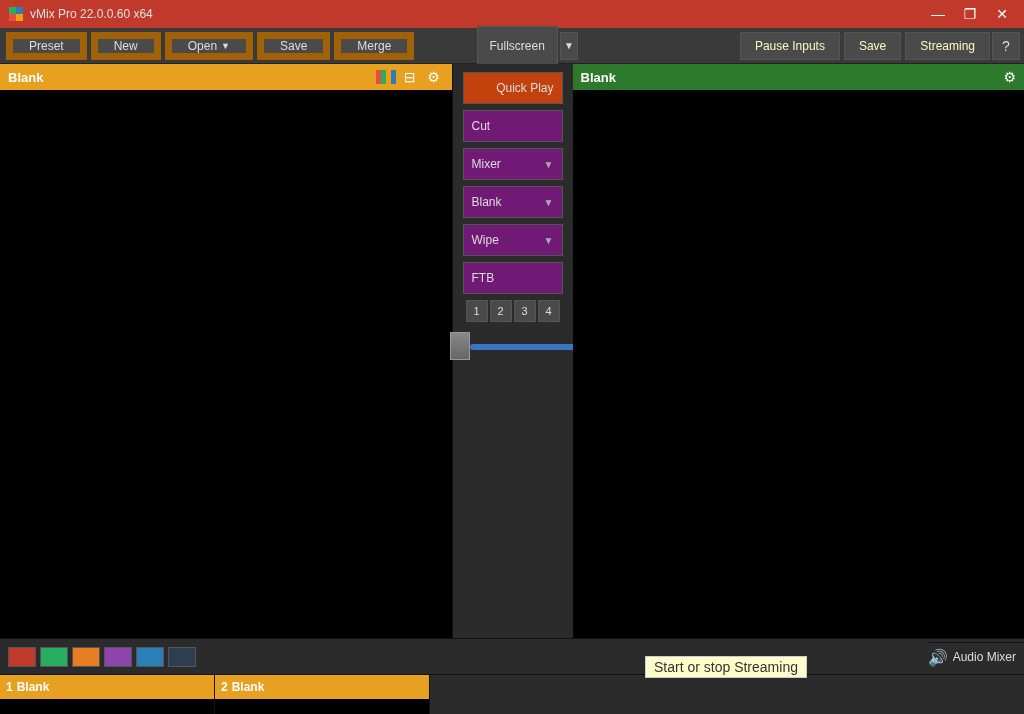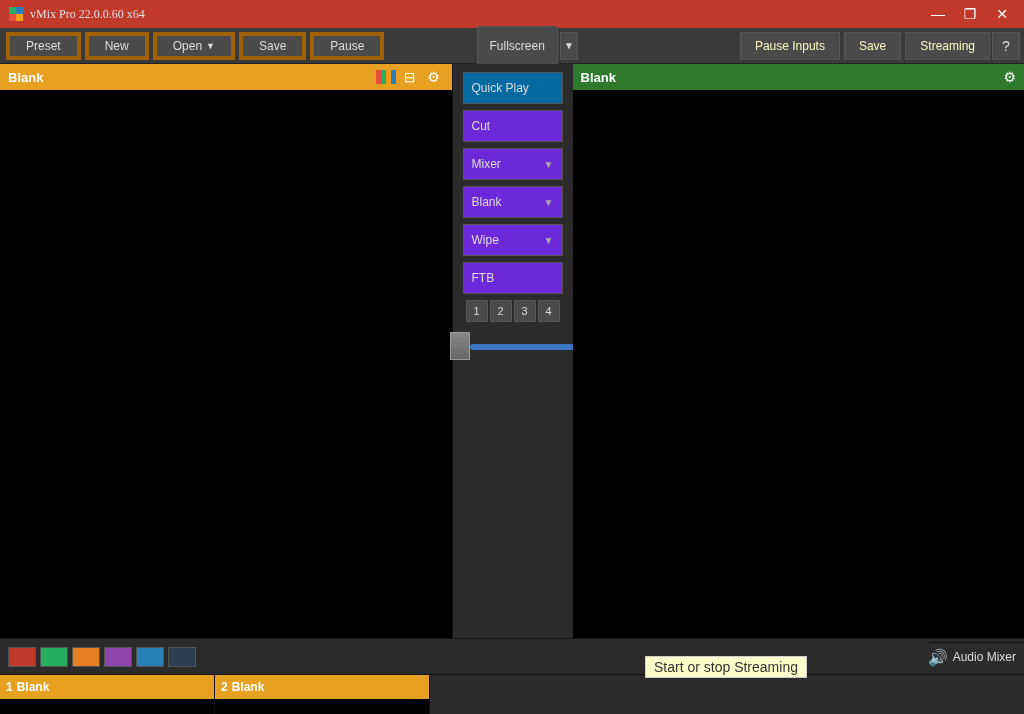--- a/index.html
+++ b/index.html
@@ -20,21 +20,20 @@
       height: 28px;
       display: flex;
       align-items: center;
       padding: 0 8px;
       justify-content: space-between;
     }
     #title-bar-left {
       display: flex;
       align-items: center;
       gap: 6px;
-      font-family: Liberation Serif, serif;
     }
     #title-bar-icon {
       width: 16px;
       height: 16px;
     }
     #title-bar-controls {
       display: flex;
       gap: 4px;
     }
     .title-btn {
@@ -53,21 +52,21 @@
     
     #toolbar {
       background: #3a3a3a;
       height: 36px;
       display: flex;
       align-items: center;
       border-bottom: 1px solid #222;
     }
     .toolbar-btn {
       background: #4a4a4a;
-      border: 4px solid #a16207;
+      border: 7px solid #a16207;
       color: #ddd;
       height: 28px;
       padding: 0 16px;
       cursor: pointer;
       font-size: 12px;
       display: flex;
       align-items: center;
       gap: 4px;
       margin: 0 2px;
     }
@@ -173,34 +172,35 @@
     #center-panel {
       width: 120px;
       background: #2b2b2b;
       display: flex;
       flex-direction: column;
       align-items: center;
       padding: 8px 4px;
       gap: 6px;
     }
     .center-btn {
-      background: #6d28d9;
+      background: #701a75;
       border: 1px solid #555;
       color: #ddd;
       width: 100px;
       height: 32px;
       cursor: pointer;
       font-size: 12px;
       display: flex;
       align-items: center;
       justify-content: space-between;
       padding: 0 8px;
     }
     .center-btn.quick-play {
-      background: #0369a1;
+      background: #c2410c;
+      justify-content: flex-end;
     }
     .center-btn-arrow {
       color: #aaa;
       font-size: 10px;
     }
     #number-row {
       display: flex;
       gap: 2px;
     }
     .num-btn {
@@ -371,21 +371,21 @@
 </div>
 
 <div id="toolbar">
   <button class="toolbar-btn preset">Preset</button>
   <button class="toolbar-btn">New</button>
   <button class="toolbar-btn">
     <span>Open</span>
     <span style="font-size:9px;">▼</span>
   </button>
   <button class="toolbar-btn">Save</button>
-  <button class="toolbar-btn">Pause</button>
+  <button class="toolbar-btn">Merge</button>
   <div id="toolbar-spacer"></div>
   <div id="fullscreen-area">
     <button id="fullscreen-btn">Fullscreen</button>
     <div id="fullscreen-dropdown">▼</div>
   </div>
   <div style="width:160px;"></div>
   <button class="toolbar-right-btn">Pause Inputs</button>
   <button class="toolbar-right-btn">Save</button>
   <button class="toolbar-right-btn">Streaming</button>
   <div class="toolbar-question">?</div>

